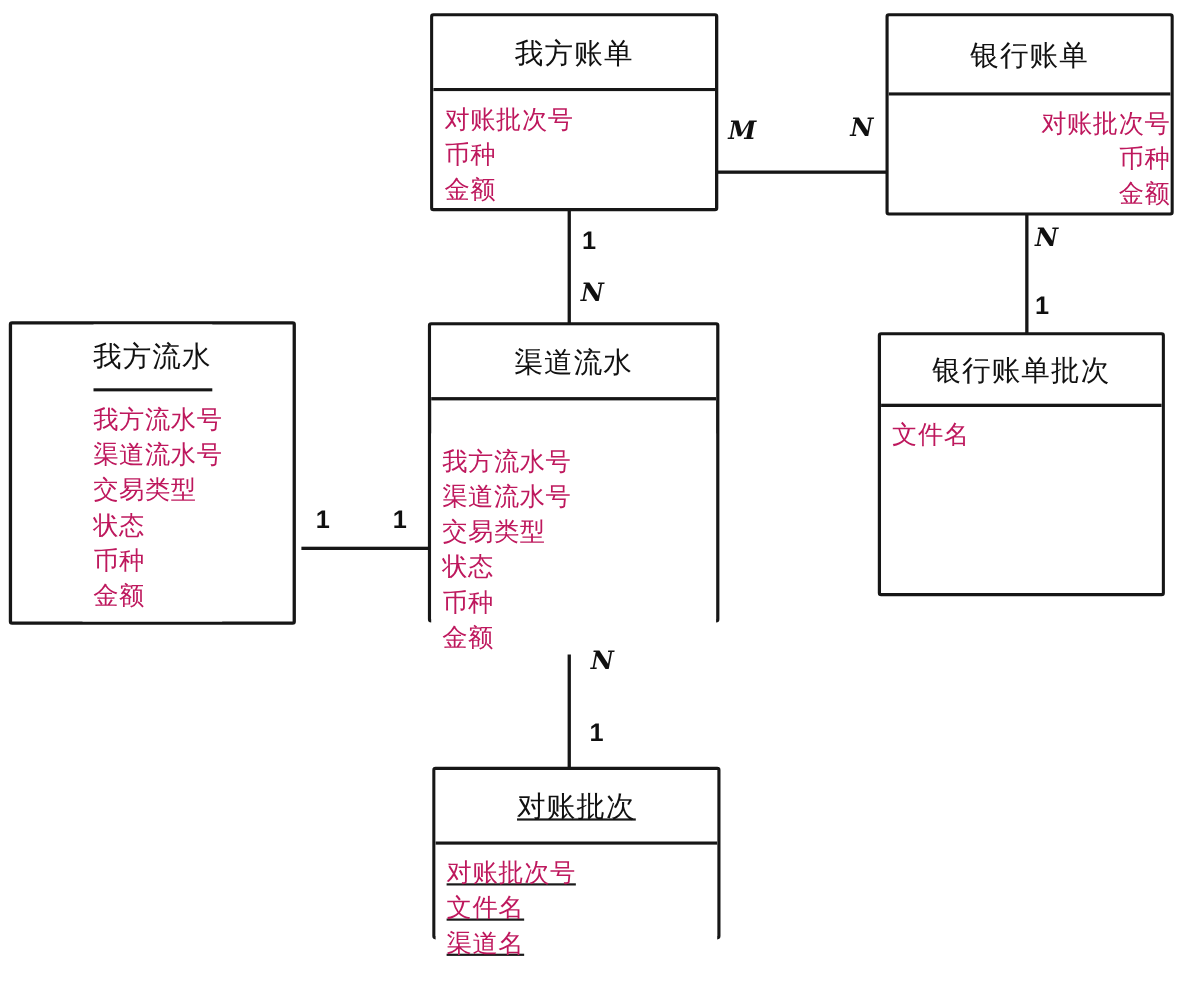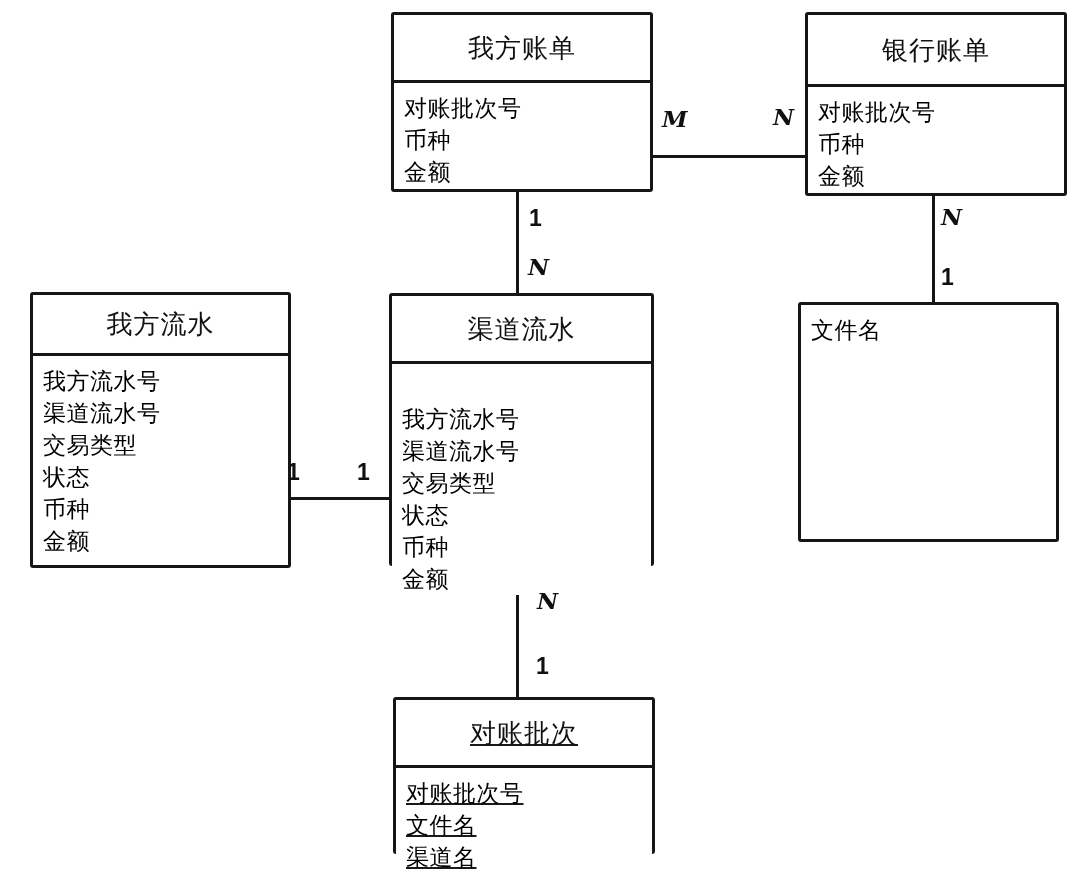--- a/index.html
+++ b/index.html
@@ -49,21 +49,21 @@
   .entity-body {
     box-sizing: border-box;
     flex: 1 1 auto;
     padding: 9px 0 0 10px;
     background: #ffffff;
   }
   .attr {
     font-size: 23px;
     line-height: 32px;
     letter-spacing: 0.5px;
-    color: #000000;
+    color: #be185d;
     white-space: nowrap;
   }
   
   .edge {
     position: absolute;
     background: #161616;
     z-index: 1;
   }
   .edge.h { height: 3px; }
   .edge.v { width: 3px; }
@@ -107,31 +107,31 @@
     <div class="entity" style="left: 391px; top: 12px; width: 262px; height: 180px;">
       <div class="entity-header" style="height: 68px;">
         <div class="entity-title">我方账单</div>
       </div>
       <div class="entity-body">
         <div class="attr">对账批次号</div>
         <div class="attr">币种</div>
         <div class="attr">金额</div>
       </div>
     </div>
-    <div class="entity" style="left: 805px; top: 12px; width: 262px; height: 184px;">
+    <div class="entity" style="left: 805px; top: 12px; width: 262px; height: 184px; text-align: right;">
       <div class="entity-header" style="height: 72px;">
         <div class="entity-title">银行账单</div>
       </div>
       <div class="entity-body">
         <div class="attr">对账批次号</div>
         <div class="attr">币种</div>
         <div class="attr">金额</div>
       </div>
     </div>
-    <div class="entity" style="left: 30px; top: 292px; width: 261px; height: 276px;">
+    <div class="entity" style="left: 8px; top: 292px; width: 261px; height: 276px; align-items: center;">
       <div class="entity-header" style="height: 61px;">
         <div class="entity-title">我方流水</div>
       </div>
       <div class="entity-body">
         <div class="attr">我方流水号</div>
         <div class="attr">渠道流水号</div>
         <div class="attr">交易类型</div>
         <div class="attr">状态</div>
         <div class="attr">币种</div>
         <div class="attr">金额</div>
@@ -144,20 +144,23 @@
       <div class="entity-body">
         <div class="attr">我方流水号</div>
         <div class="attr">渠道流水号</div>
         <div class="attr">交易类型</div>
         <div class="attr">状态</div>
         <div class="attr">币种</div>
         <div class="attr">金额</div>
       </div>
     </div>
     <div class="entity" style="left: 798px; top: 302px; width: 261px; height: 240px;">
+      <div class="entity-header" style="height: 65px;">
+        <div class="entity-title">银行账单批次</div>
+      </div>
       <div class="entity-body">
         <div class="attr">文件名</div>
       </div>
     </div>
     <div class="entity" style="left: 393px; top: 697px; width: 262px; height: 157px; text-decoration: underline;">
       <div class="entity-header" style="height: 68px;">
         <div class="entity-title">对账批次</div>
       </div>
       <div class="entity-body">
         <div class="attr">对账批次号</div>

